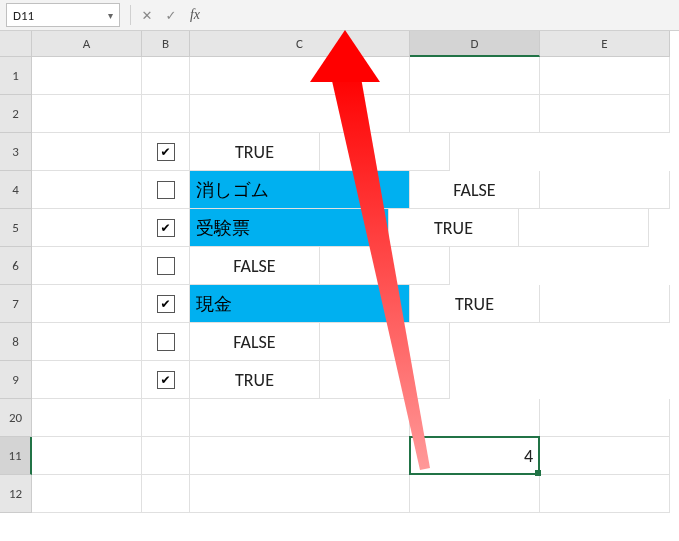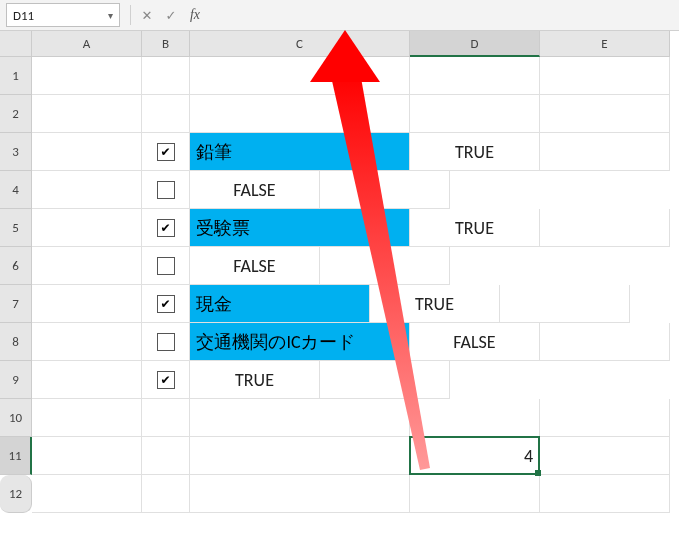--- a/index.html
+++ b/index.html
@@ -220,23 +220,23 @@
   <div class="row-headers" id="row-headers">
       <div class="row-h" style="height: 38px;">1</div>
       <div class="row-h" style="height: 38px;">2</div>
       <div class="row-h" style="height: 38px;">3</div>
       <div class="row-h" style="height: 38px;">4</div>
       <div class="row-h" style="height: 38px;">5</div>
       <div class="row-h" style="height: 38px;">6</div>
       <div class="row-h" style="height: 38px;">7</div>
       <div class="row-h" style="height: 38px;">8</div>
       <div class="row-h" style="height: 38px;">9</div>
-      <div class="row-h" style="height: 38px;">10</div>
+      <div class="row-h" style="height: 38px;">20</div>
       <div class="row-h sel" style="height: 38px;">11</div>
-      <div class="row-h" style="height: 38px; border-radius: 9px;">12</div>
+      <div class="row-h" style="height: 38px;">12</div>
     </div>
   <div class="cells" id="cells">
       <div class="row">
         <div class="cell" style="width: 110px; height: 38px;"></div>
         <div class="cell" style="width: 48px; height: 38px;"></div>
         <div class="cell" style="width: 220px; height: 38px;"></div>
         <div class="cell" style="width: 130px; height: 38px;"></div>
         <div class="cell" style="width: 130px; height: 38px;"></div>
       </div>
       <div class="row">
@@ -244,22 +244,45 @@
         <div class="cell" style="width: 48px; height: 38px;"></div>
         <div class="cell" style="width: 220px; height: 38px;"></div>
         <div class="cell" style="width: 130px; height: 38px;"></div>
         <div class="cell" style="width: 130px; height: 38px;"></div>
       </div>
       <div class="row">
         <div class="cell" style="width: 110px; height: 38px;"></div>
         <div class="cell center" style="width: 48px; height: 38px;">
           <div class="cb">✔</div>
         </div>
+        <div class="cell center" style="width: 130px; height: 38px;">
+          <span>TRUE</span>
+        </div>
+        <div class="cell" style="width: 130px; height: 38px;"></div>
+      </div>
+      <div class="row">
+        <div class="cell" style="width: 110px; height: 38px;"></div>
+        <div class="cell center" style="width: 48px; height: 38px;">
+          <div class="cb"></div>
+        </div>
         <div class="cell left hl" style="width: 220px; height: 38px;">
-          <span>鉛筆</span>
+          <span>消しゴム</span>
+        </div>
+        <div class="cell center" style="width: 130px; height: 38px;">
+          <span>FALSE</span>
+        </div>
+        <div class="cell" style="width: 130px; height: 38px;"></div>
+      </div>
+      <div class="row">
+        <div class="cell" style="width: 110px; height: 38px;"></div>
+        <div class="cell center" style="width: 48px; height: 38px;">
+          <div class="cb">✔</div>
+        </div>
+        <div class="cell left hl" style="width: 199px; height: 38px;">
+          <span>受験票</span>
         </div>
         <div class="cell center" style="width: 130px; height: 38px;">
           <span>TRUE</span>
         </div>
         <div class="cell" style="width: 130px; height: 38px;"></div>
       </div>
       <div class="row">
         <div class="cell" style="width: 110px; height: 38px;"></div>
         <div class="cell center" style="width: 48px; height: 38px;">
           <div class="cb"></div>
@@ -268,57 +291,31 @@
           <span>FALSE</span>
         </div>
         <div class="cell" style="width: 130px; height: 38px;"></div>
       </div>
       <div class="row">
         <div class="cell" style="width: 110px; height: 38px;"></div>
         <div class="cell center" style="width: 48px; height: 38px;">
           <div class="cb">✔</div>
         </div>
         <div class="cell left hl" style="width: 220px; height: 38px;">
-          <span>受験票</span>
+          <span>現金</span>
         </div>
         <div class="cell center" style="width: 130px; height: 38px;">
           <span>TRUE</span>
         </div>
         <div class="cell" style="width: 130px; height: 38px;"></div>
       </div>
       <div class="row">
         <div class="cell" style="width: 110px; height: 38px;"></div>
         <div class="cell center" style="width: 48px; height: 38px;">
           <div class="cb"></div>
-        </div>
-        <div class="cell center" style="width: 130px; height: 38px;">
-          <span>FALSE</span>
-        </div>
-        <div class="cell" style="width: 130px; height: 38px;"></div>
-      </div>
-      <div class="row">
-        <div class="cell" style="width: 110px; height: 38px;"></div>
-        <div class="cell center" style="width: 48px; height: 38px;">
-          <div class="cb">✔</div>
-        </div>
-        <div class="cell left hl" style="width: 180px; height: 38px;">
-          <span>現金</span>
-        </div>
-        <div class="cell center" style="width: 130px; height: 38px;">
-          <span>TRUE</span>
-        </div>
-        <div class="cell" style="width: 130px; height: 38px;"></div>
-      </div>
-      <div class="row">
-        <div class="cell" style="width: 110px; height: 38px;"></div>
-        <div class="cell center" style="width: 48px; height: 38px;">
-          <div class="cb"></div>
-        </div>
-        <div class="cell left hl" style="width: 220px; height: 38px;">
-          <span>交通機関のICカード</span>
         </div>
         <div class="cell center" style="width: 130px; height: 38px;">
           <span>FALSE</span>
         </div>
         <div class="cell" style="width: 130px; height: 38px;"></div>
       </div>
       <div class="row">
         <div class="cell" style="width: 110px; height: 38px;"></div>
         <div class="cell center" style="width: 48px; height: 38px;">
           <div class="cb">✔</div>

